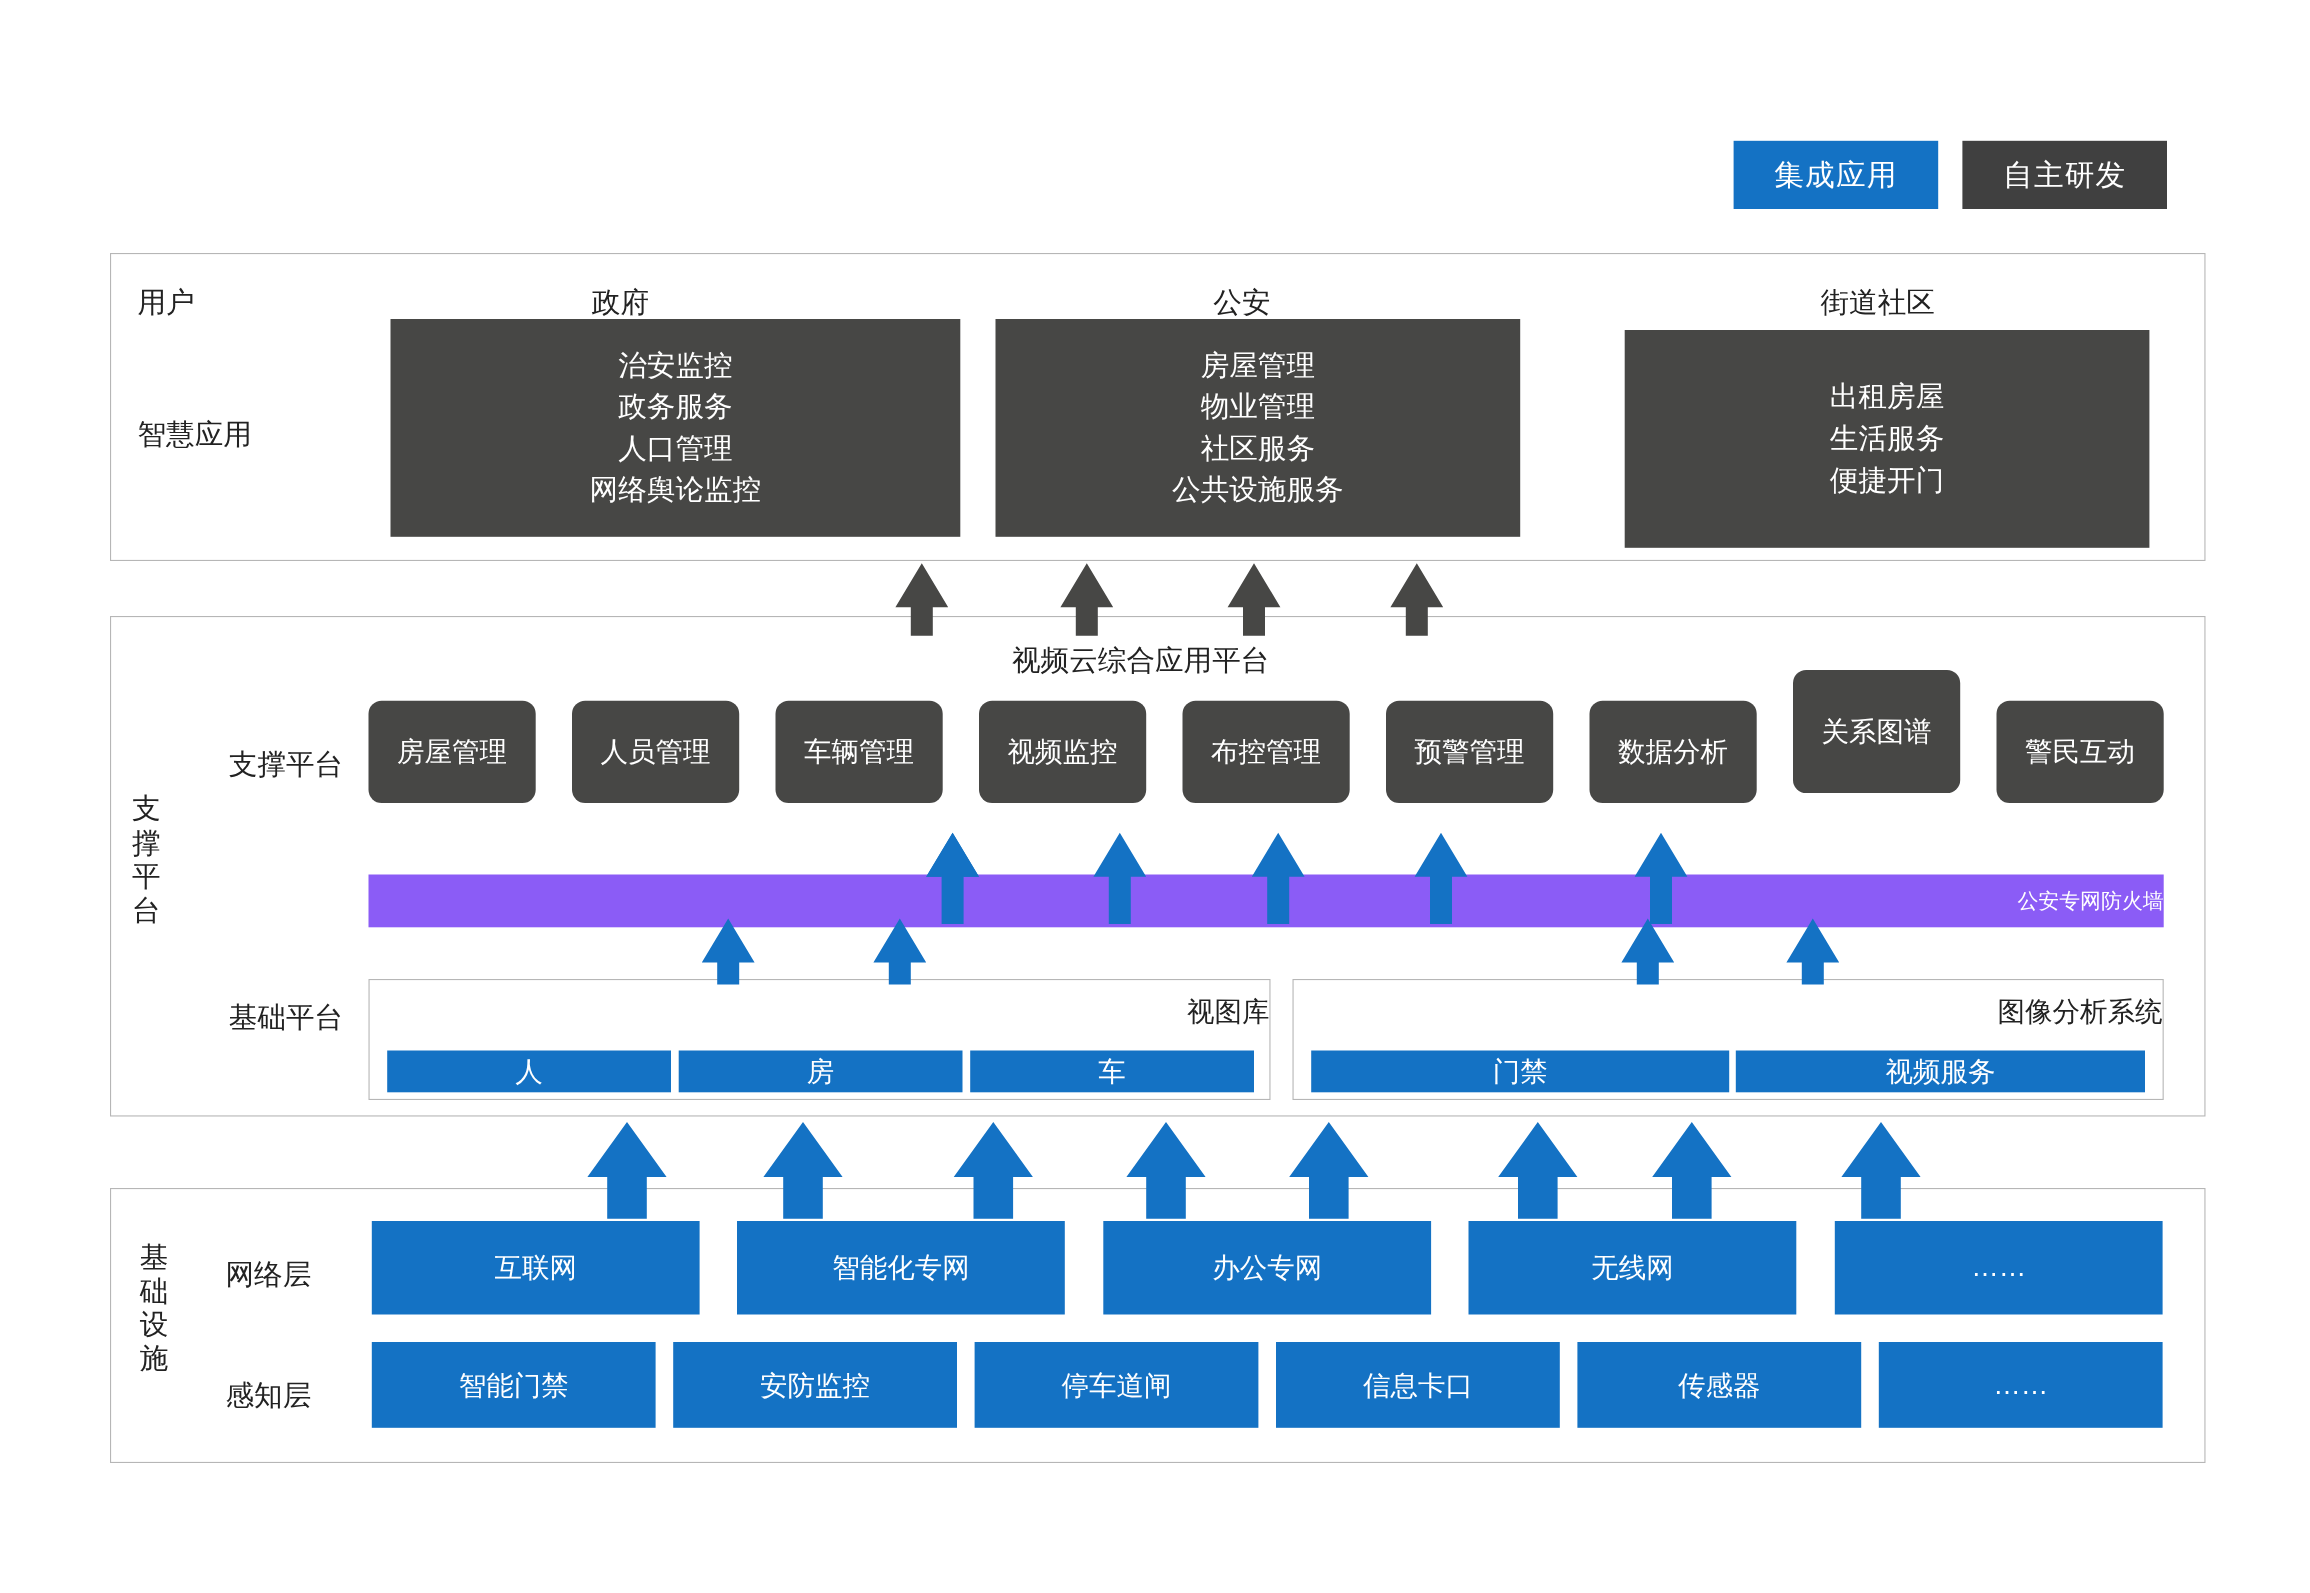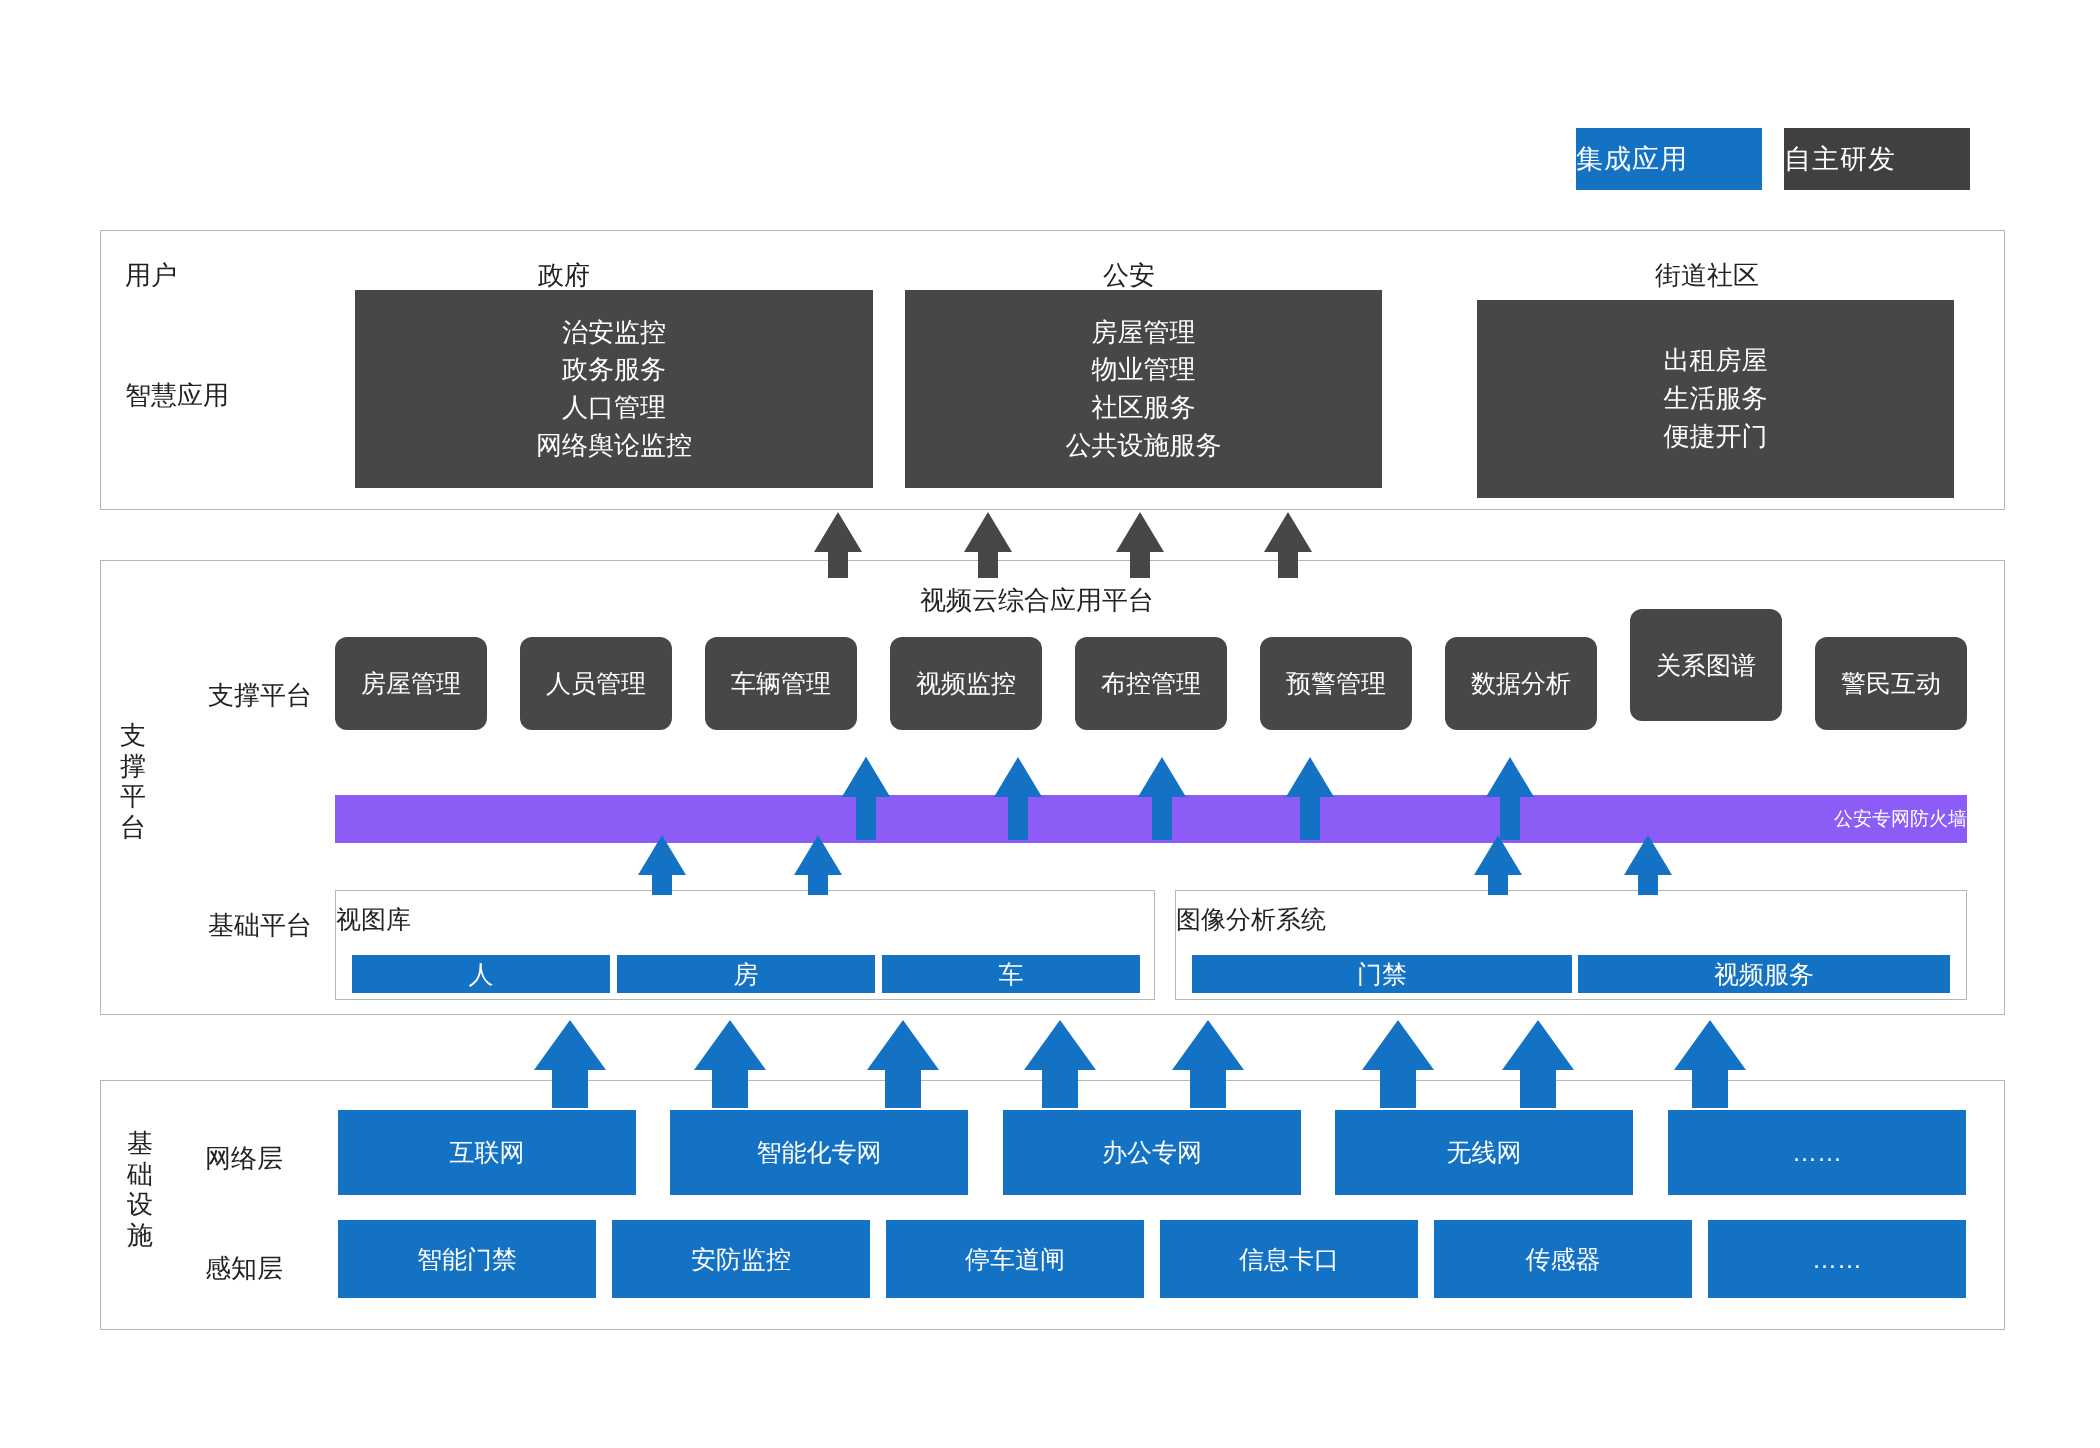--- a/index.html
+++ b/index.html
@@ -28,20 +28,21 @@
     top: 128px;
     right: 130px;
     display: flex;
     gap: 22px;
   }
   .legend-item {
     width: 186px;
     height: 62px;
     display: flex;
     align-items: center;
+    justify-content: center;
     font-size: 27px;
     color: #ffffff;
     letter-spacing: 1px;
   }
   .legend-blue { background: #1472c4; }
   .legend-dark { background: #404040; }
 
   
   .panel {
     position: absolute;
@@ -115,21 +116,21 @@
 
   .subpanel {
     position: absolute;
     border: 1px solid #b6b6b6;
     background: #ffffff;
     box-sizing: border-box;
   }
   .subpanel-title {
     position: absolute;
     width: 100%;
-    text-align: left;
+    text-align: right;
     font-size: 25px;
     color: #222;
     top: 12px;
   }
 
   .group-title {
     position: absolute;
     font-size: 27px;
     color: #222;
     text-align: center;

